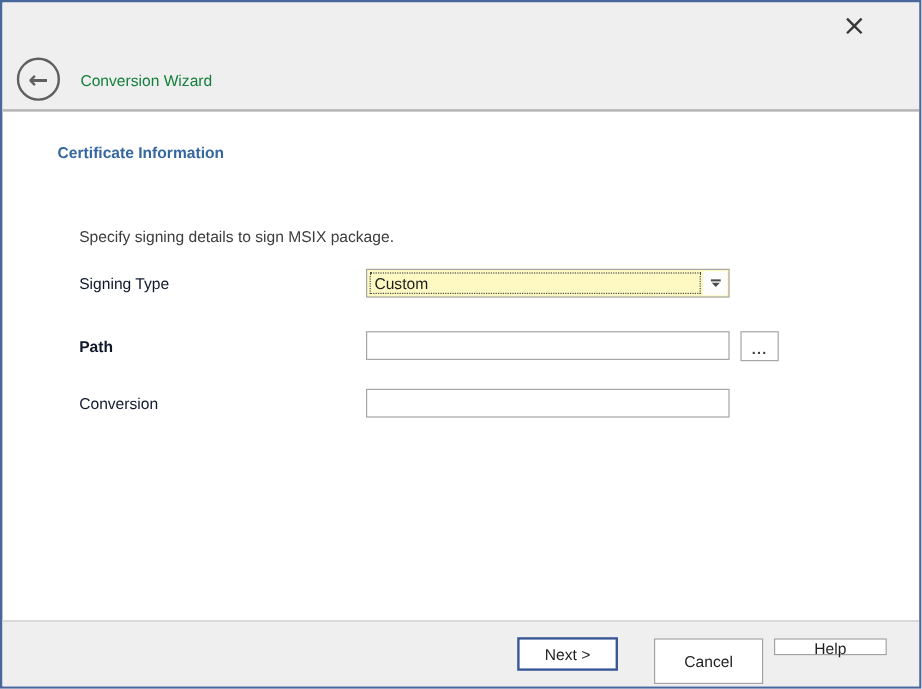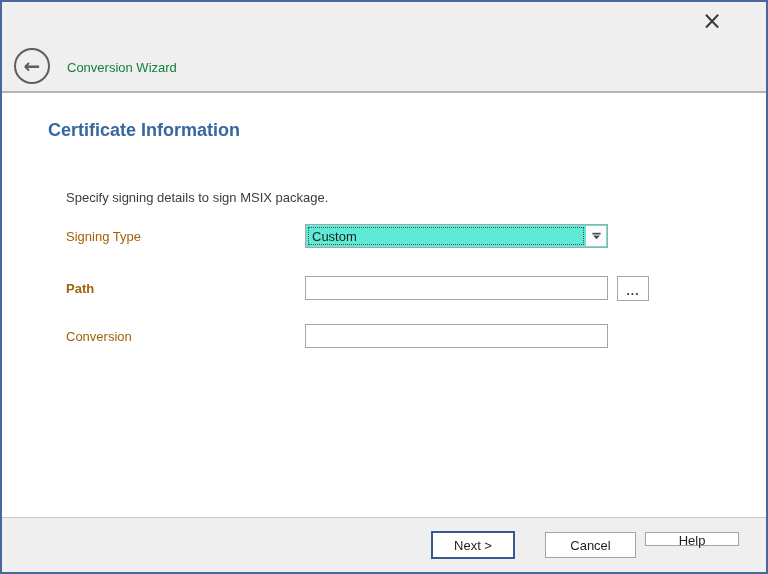--- a/index.html
+++ b/index.html
@@ -36,38 +36,38 @@
     cursor:default; line-height:1;
     font-family:"DejaVu Sans", sans-serif;
   }
   .header-title {
     position:absolute; left:65px; top:58px;
     font-size:13px; color:#15803d;
   }
   
   .heading {
     position:absolute; left:46px; top:118px;
-    font-size:18px; font-weight:bold; color:#36689f;
+    font-size:13px; font-weight:bold; color:#36689f;
   }
   .description {
     position:absolute; left:64px; top:164px;
     font-size:13px; color:#3d3d3d;margin-top:24px;
   }
   .field-label {
     position:absolute; left:64px;
-    font-size:13px; color:#a16207;
+    font-size:13px; color:#0f172a;
   }
   .lbl-signing { top:227px; }
   .lbl-path    { top:279px;font-weight:bold; }
   .lbl-args    { top:327px; }
 
   .combo {
     position:absolute; left:303px; top:222px;
     width:303px; height:24px;
-    border:1px solid #a6a6a6; background:#5eead4;
+    border:1px solid #a6a6a6; background:#fef9c3;
   }
   .combo-text {
     position:absolute; left:2px; top:2px; bottom:2px; right:23px;
     border:1px dotted #4a4a4a;
     display:flex; align-items:center;
     padding:0 3px;
     font-size:13px; color:#1e1e1e;
     overflow:hidden; white-space:nowrap;
   }
   .combo-arrow {
@@ -103,21 +103,21 @@
   }
   .btn {
     position:absolute;
     background:#fff;
     border:1px solid #a3a3a3;
     font-family:"Liberation Sans", sans-serif;
     font-size:13px; color:#1f1f1f;
     cursor:default;
   }
   .btn-next   { left:429px; top:13px; width:84px; height:28px; border:2px solid #3a5795; }
-  .btn-cancel { left:543px; top:14px; width:91px;  height:26px; }
+  .btn-cancel { left:543px; top:14px; width:91px;  height:38px; }
   .btn-help   { left:643px; top:14px; width:94px;  height:14px; }
 </style>
 </head>
 <body>
 
 <div class="window">
 
   <div class="header">
     <button class="close-btn">×</button>
     <button class="back-btn">←</button>

